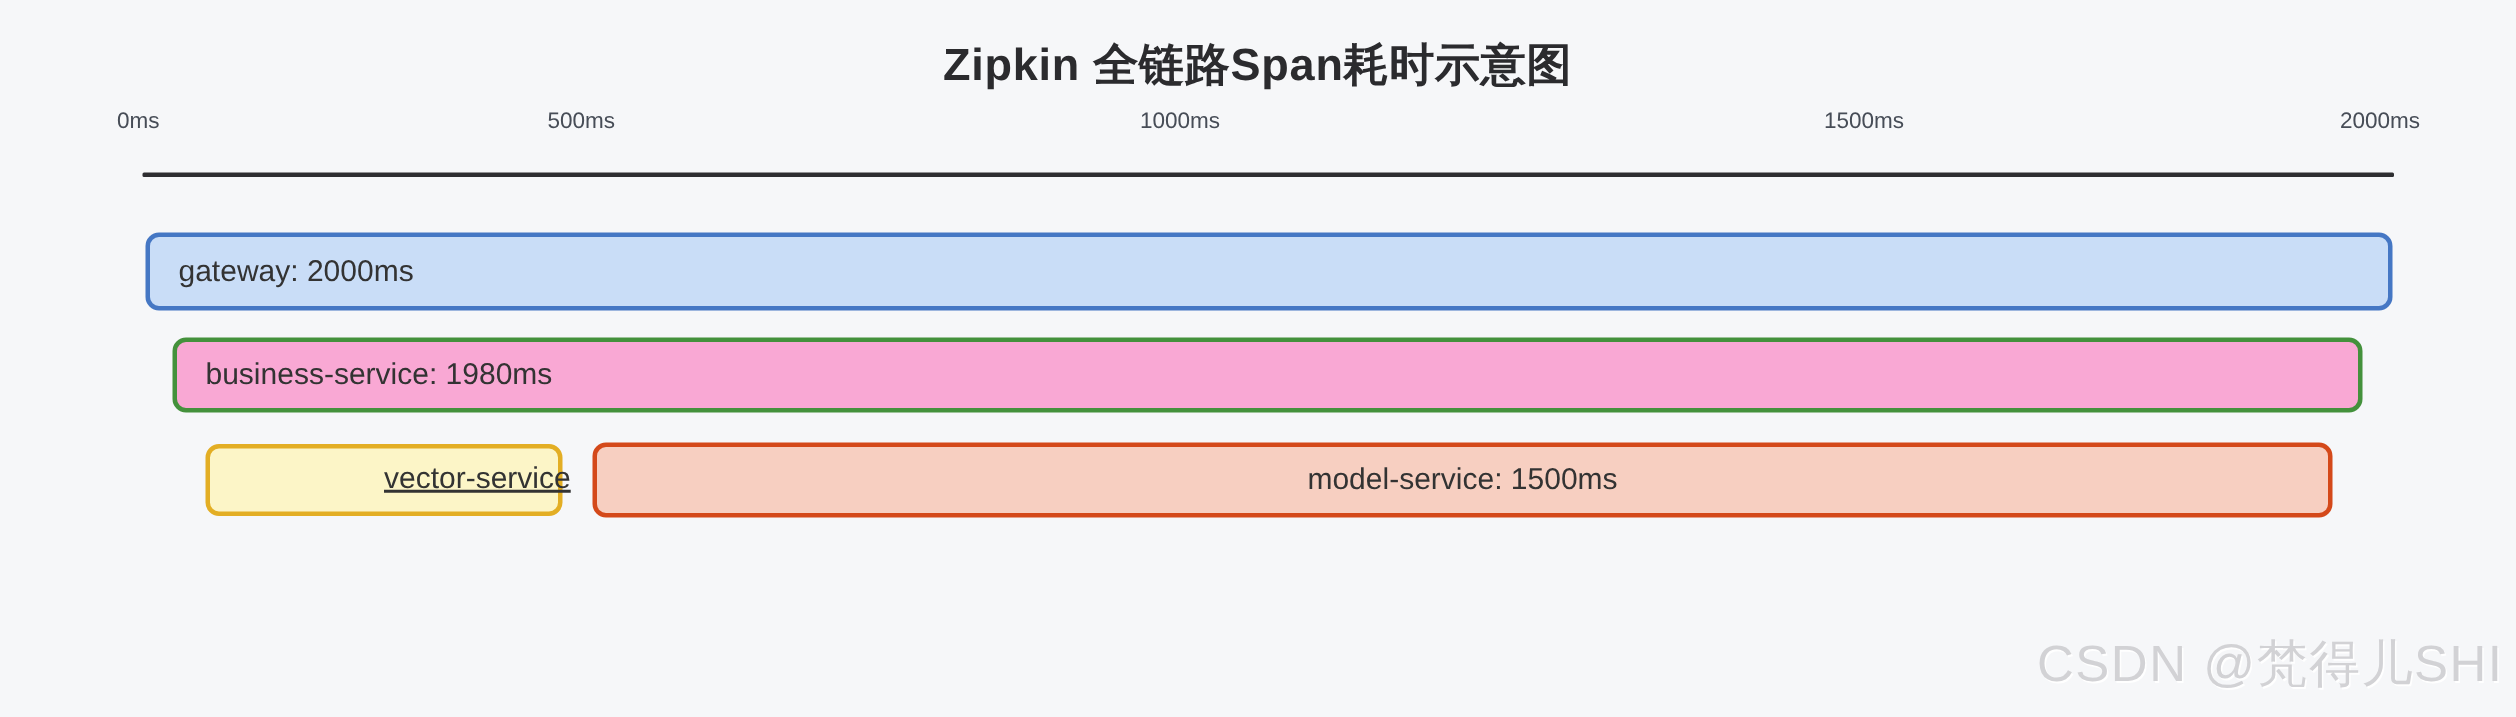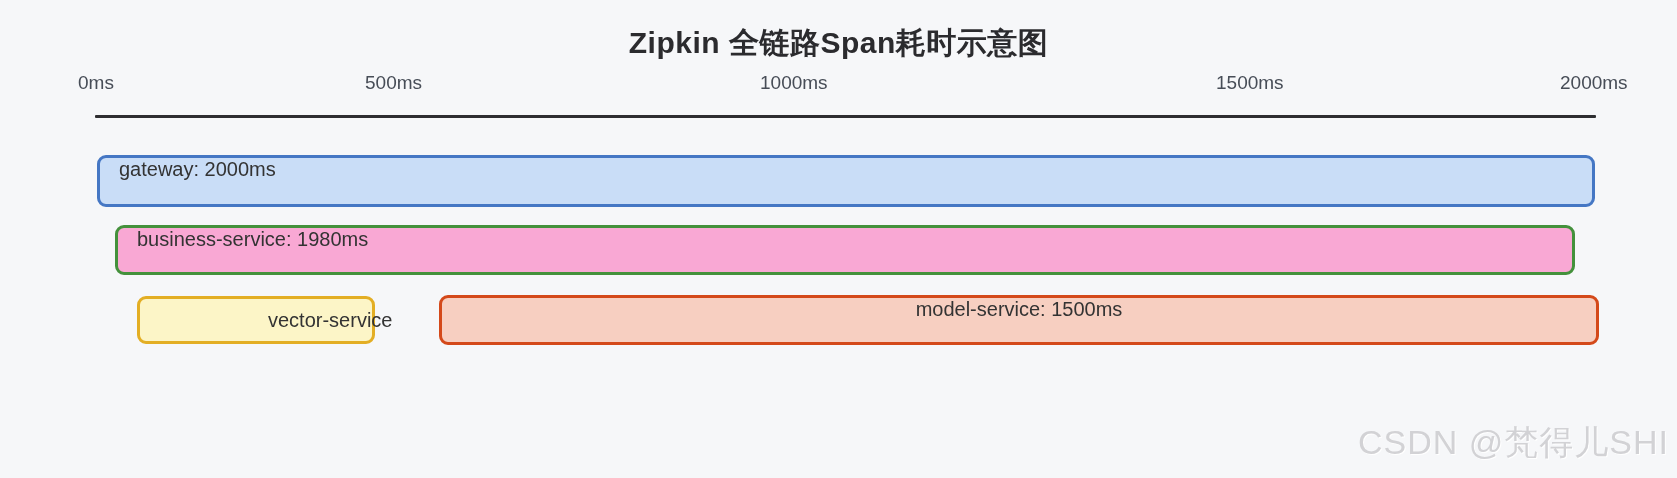--- a/index.html
+++ b/index.html
@@ -16,40 +16,41 @@
     text-align: center;
     font-size: 30px;
     font-weight: 700;
     color: #2b2b2e;
     letter-spacing: 0.5px;
   }
   .time-axis { position: absolute; top: 0; left: 0; width: 100%; height: 0; }
   .tick {
     position: absolute;
     top: 72px;
-    font-size: 19px;
+    font-size: 15px;
     color: #474d57;
   }
   .axis-line {
     position: absolute;
     background: #2e2e31;
     border-radius: 1px;
   }
   .span-chart { position: absolute; top: 0; left: 0; width: 100%; height: 100%; }
   .span-bar {
     position: absolute;
     box-sizing: border-box;
     border: 3px solid;
     border-radius: 9px;
     display: flex;
+    align-items: center;
     font-size: 20px;
     color: #333333;
   }
   .span-bar.left { justify-content: flex-start; padding-left: 19px; }
-  .span-bar.center { justify-content: center; margin-left: 44px; }
+  .span-bar.center { justify-content: center; }
   .span-label { pointer-events: none; }
   .span-label.offset {
     position: absolute;
     top: 50%;
     transform: translateY(-50%);
     white-space: nowrap;
   }
   .watermark {
     position: absolute;
     right: 8px;
@@ -76,20 +77,20 @@
 <div class="axis-line" style="left: 95px; top: 115px; width: 1501px; height: 3px; background: rgb(46, 46, 49);"></div>
 
 <div class="span-chart">
     <div class="span-bar left" style="left: 97px; top: 155px; width: 1498px; height: 52px; background: rgb(201, 221, 247); border-color: rgb(69, 119, 196); z-index: 1;">
       <span class="span-label">gateway: 2000ms</span>
     </div>
     <div class="span-bar left" style="left: 115px; top: 225px; width: 1460px; height: 50px; background: #f9a8d4; border-color: rgb(68, 145, 60); z-index: 1;">
       <span class="span-label">business-service: 1980ms</span>
     </div>
     <div class="span-bar left" style="left: 137px; top: 296px; width: 238px; height: 48px; background: rgb(252, 245, 199); border-color: rgb(227, 174, 36); z-index: 1;">
-      <span class="span-label offset" style="left: 128px;">vector-service</span>
+      <span class="span-label offset" style="left: 116px; text-decoration: underline;">vector-service</span>
     </div>
     <div class="span-bar center" style="left: 395px; top: 295px; width: 1160px; height: 50px; background: rgb(247, 207, 193); border-color: rgb(212, 73, 26); z-index: 2;">
       <span class="span-label">model-service: 1500ms</span>
     </div>
   </div>
 
 <div class="watermark">CSDN @梵得儿SHI</div>
 
 </body></html>

